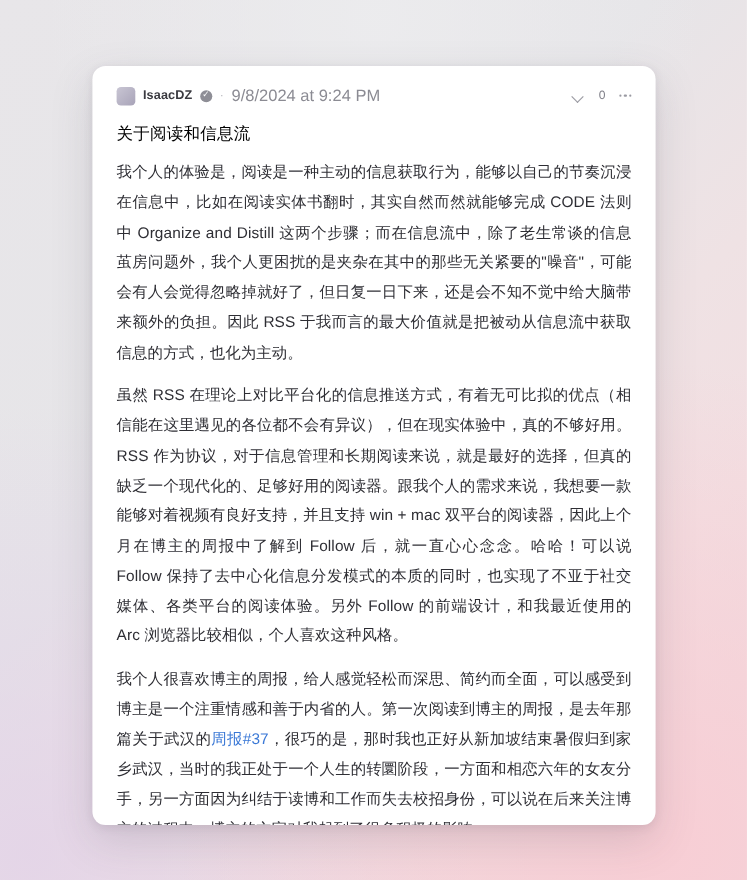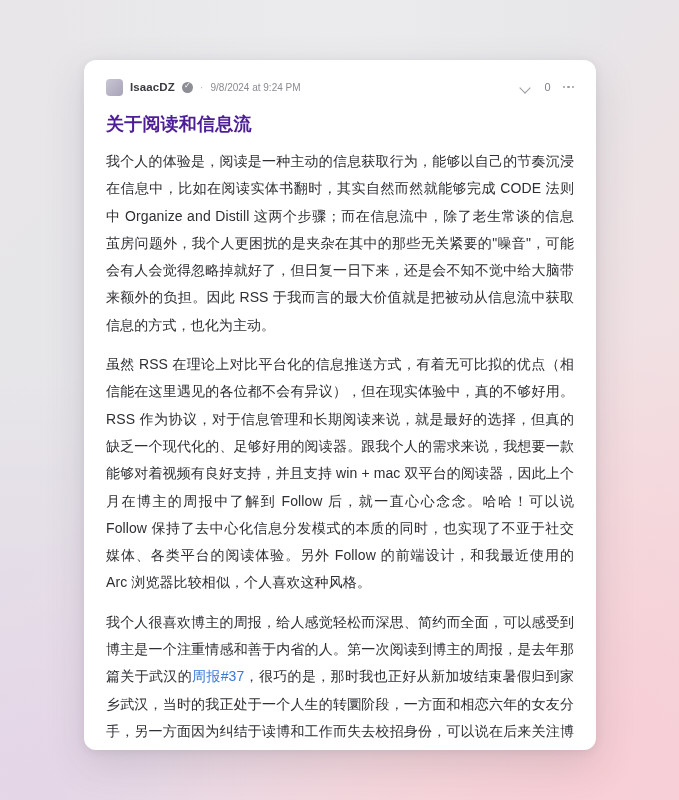--- a/index.html
+++ b/index.html
@@ -57,21 +57,21 @@
     width: 11px; height: 11px; border-radius: 50%;
     background: #8e8e96; flex: none;
     position: relative;
   }
   .verified::after {
     content: "✓";
     position: absolute; left: 0; right: 0; top: -1.5px;
     font-size: 8px; color: #fff; text-align: center; line-height: 12px;
   }
   .sep { color: #b9b9bf; font-size: 11px; }
-  .ctime { font-size: 10px; color: #8b8b93; }
+  .ctime { font-size: 15px; color: #8b8b93; }
   .chead-right {
     margin-left: auto;
     display: flex; align-items: center; gap: 12px;
   }
   .chev {
     width: 13px; height: 13px;
     position: relative;
   }
   .chev::after {
     content: "";
@@ -83,21 +83,21 @@
   }
   .count { font-size: 11px; color: #7e7e87; }
   .kebab {
     display: flex; gap: 2px; align-items: center;
   }
   .kebab i {
     width: 2.5px; height: 2.5px; border-radius: 50%;
     background: #9a9aa2; display: block;
   }
   h2.sec {
-    font-size: 18px; font-weight: bold; color: #4c1d95;
+    font-size: 15px; font-weight: normal; color: #000000;
     margin: 14px 0 12px 0;
     letter-spacing: .2px;
   }
   h2.sec.tight { margin-top: 18px; }
   p.body {
     font-size: 14px;
     line-height: 1.95;
     color: #2e2e34;
     text-align: justify;
     margin-bottom: 12px;

